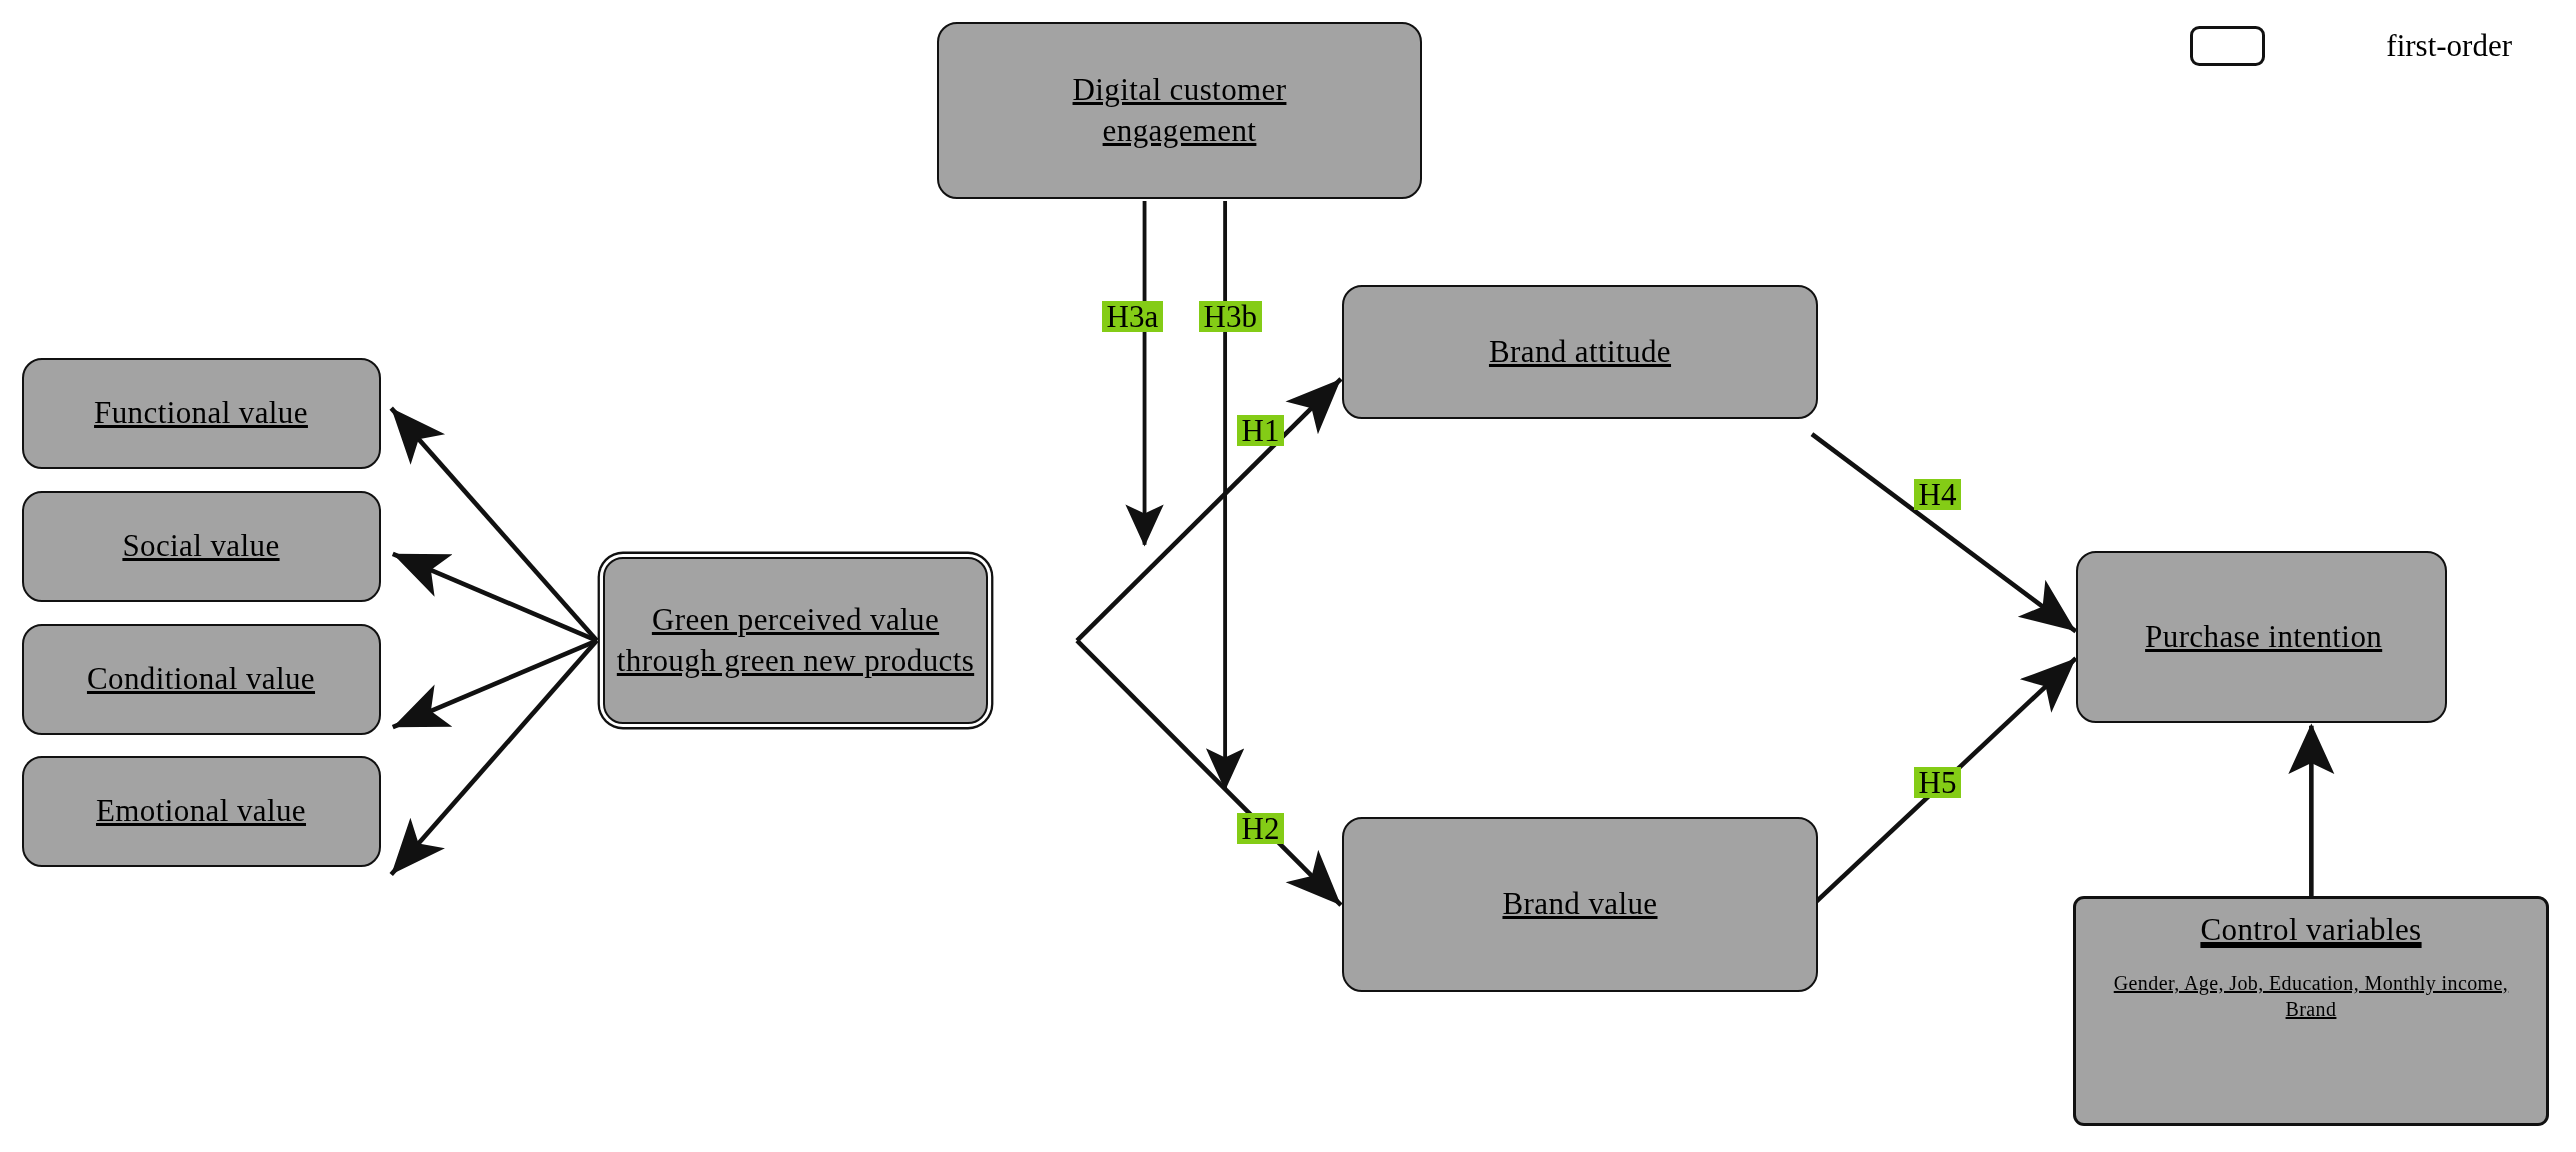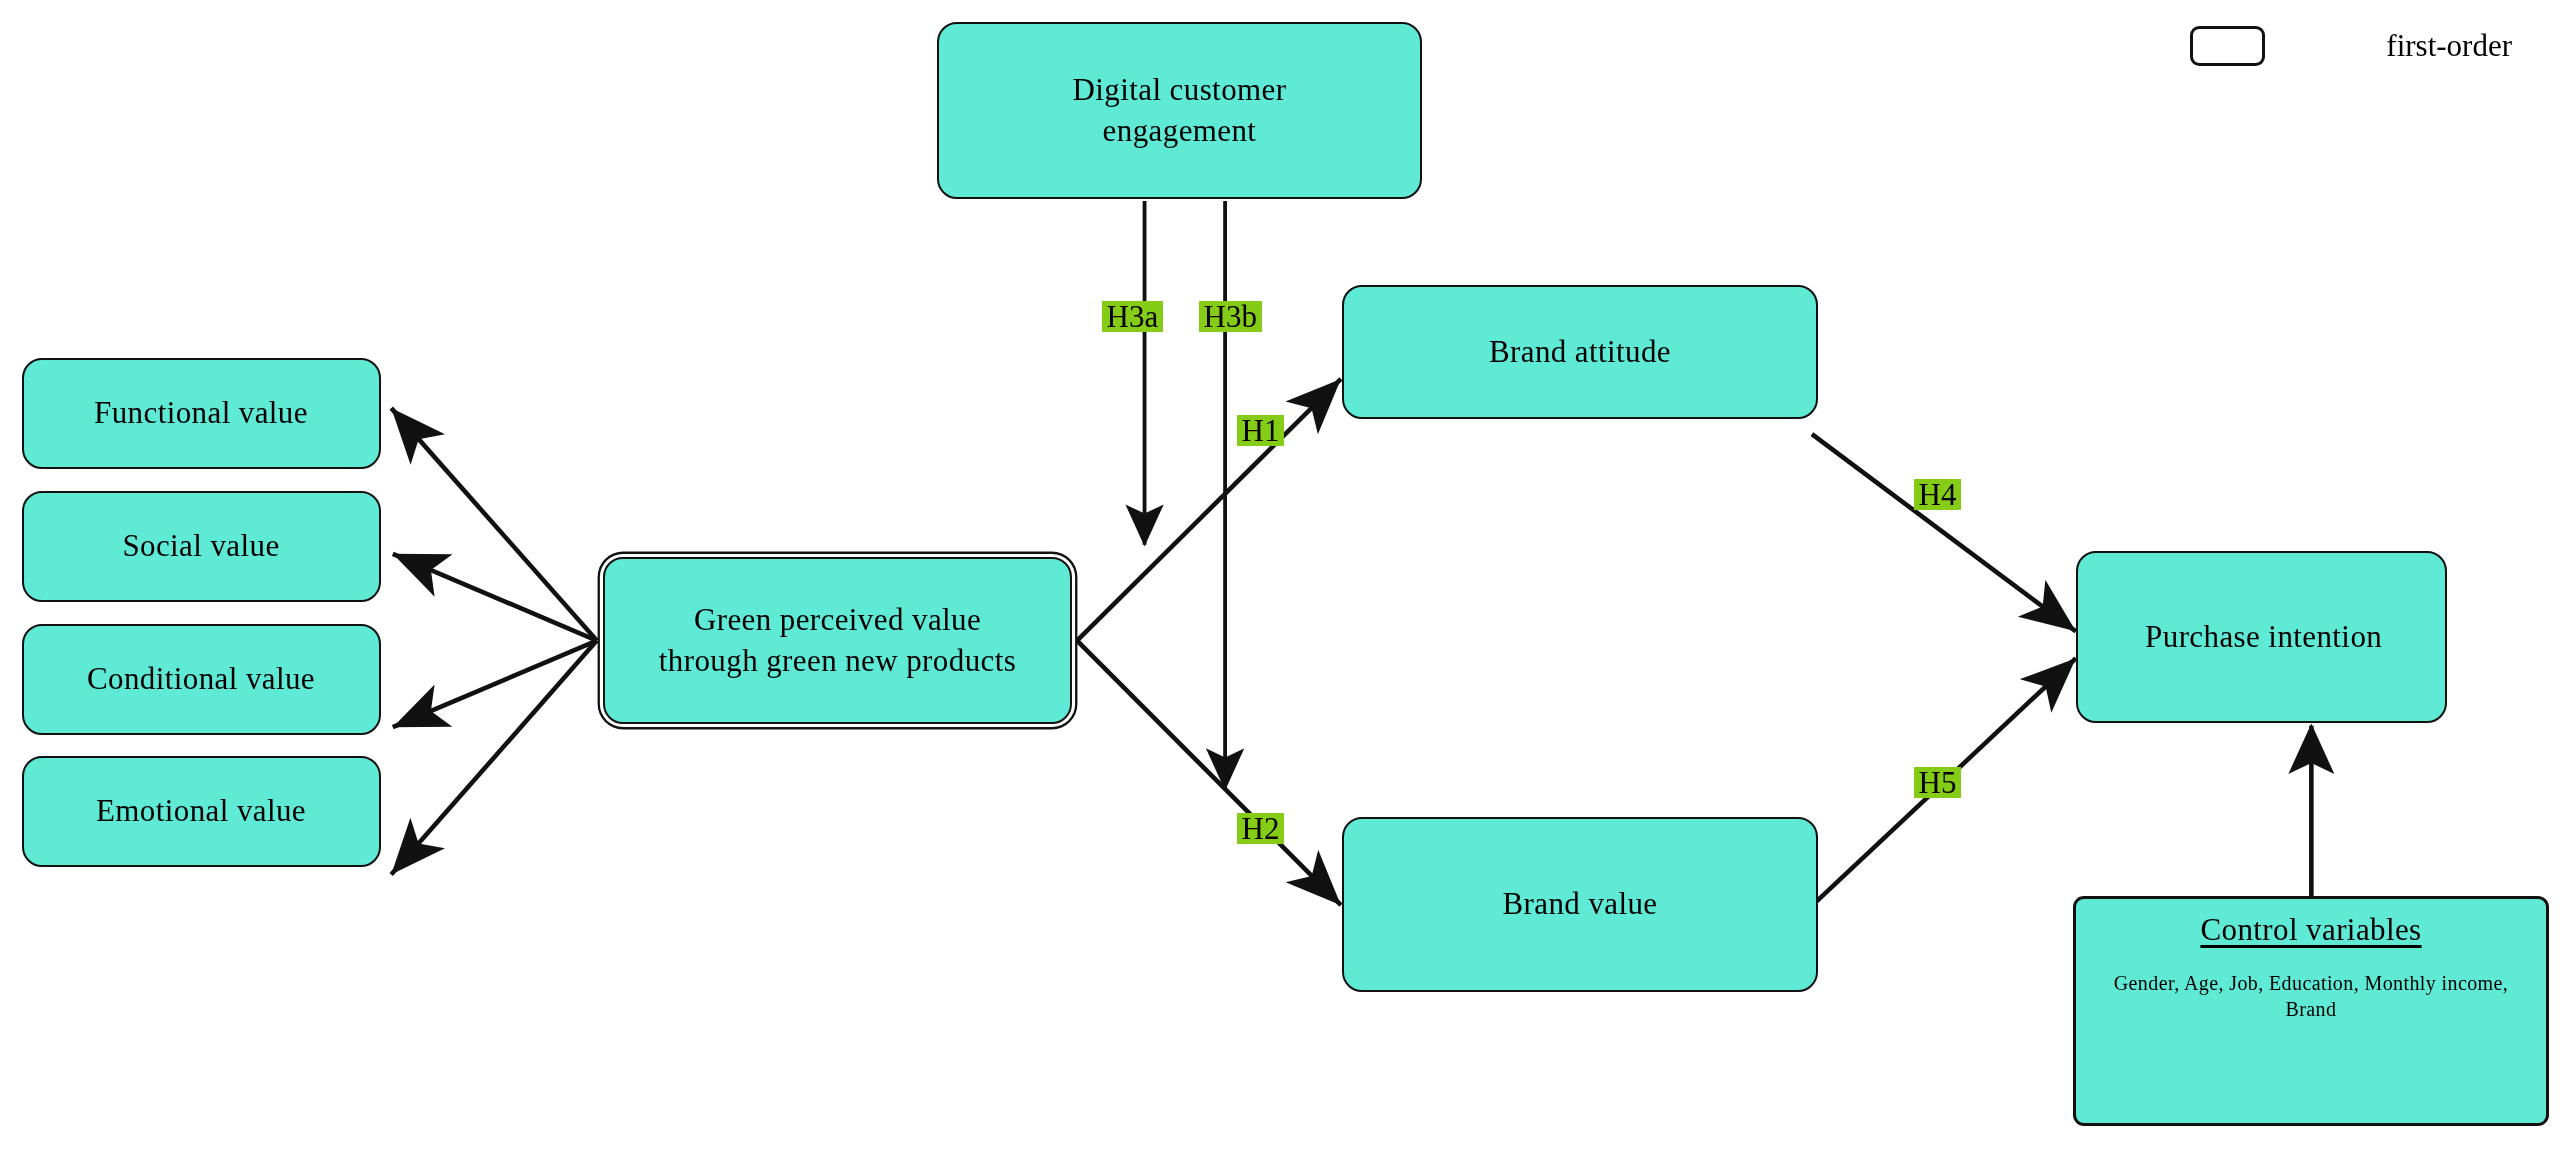--- a/index.html
+++ b/index.html
@@ -22,31 +22,32 @@
     position: absolute;
     left: 0;
     top: 0;
     width: 2576px;
     height: 1153px;
     pointer-events: none;
   }
   .node {
     position: absolute;
     box-sizing: border-box;
-    background: #5eead4;
+    background: #a3a3a3;
     border: 2.3px solid #111111;
     border-radius: 20px;
     display: flex;
     align-items: center;
     justify-content: center;
     text-align: center;
     line-height: 1.30;
     font-size: 31px;
     letter-spacing: 0.4px;
     padding: 3.1px 7.7px;
+    text-decoration: underline;
   }
   .node.second-order {
     border-width: 2.3px;
     box-shadow: 0 0 0 3.1px #ffffff, 0 0 0 5.4px #111111;
   }
   .node.square {
     border-radius: 11px;
     border-width: 3.1px;
     align-items: flex-start;
     justify-content: flex-start;
@@ -179,21 +180,21 @@
   </div>
 
   <div class="node" style="left:21.5px; top:624px; width:359px; height:111px;">
     <span>Conditional value</span>
   </div>
 
   <div class="node" style="left:21.5px; top:756px; width:359px; height:111px;">
     <span>Emotional value</span>
   </div>
 
-  <div class="node second-order" style="left:603px; top:557px; width:469px; height:167px;">
+  <div class="node second-order" style="left:603px; top:557px; width:385px; height:167px;">
     <span style="max-width:361px;">Green perceived value through green new products</span>
   </div>
 
   <div class="node" style="left:1342px; top:285px; width:476px; height:134px;">
     <span>Brand attitude</span>
   </div>
 
   <div class="node" style="left:1342px; top:817px; width:476px; height:175px;">
     <span>Brand value</span>
   </div>

